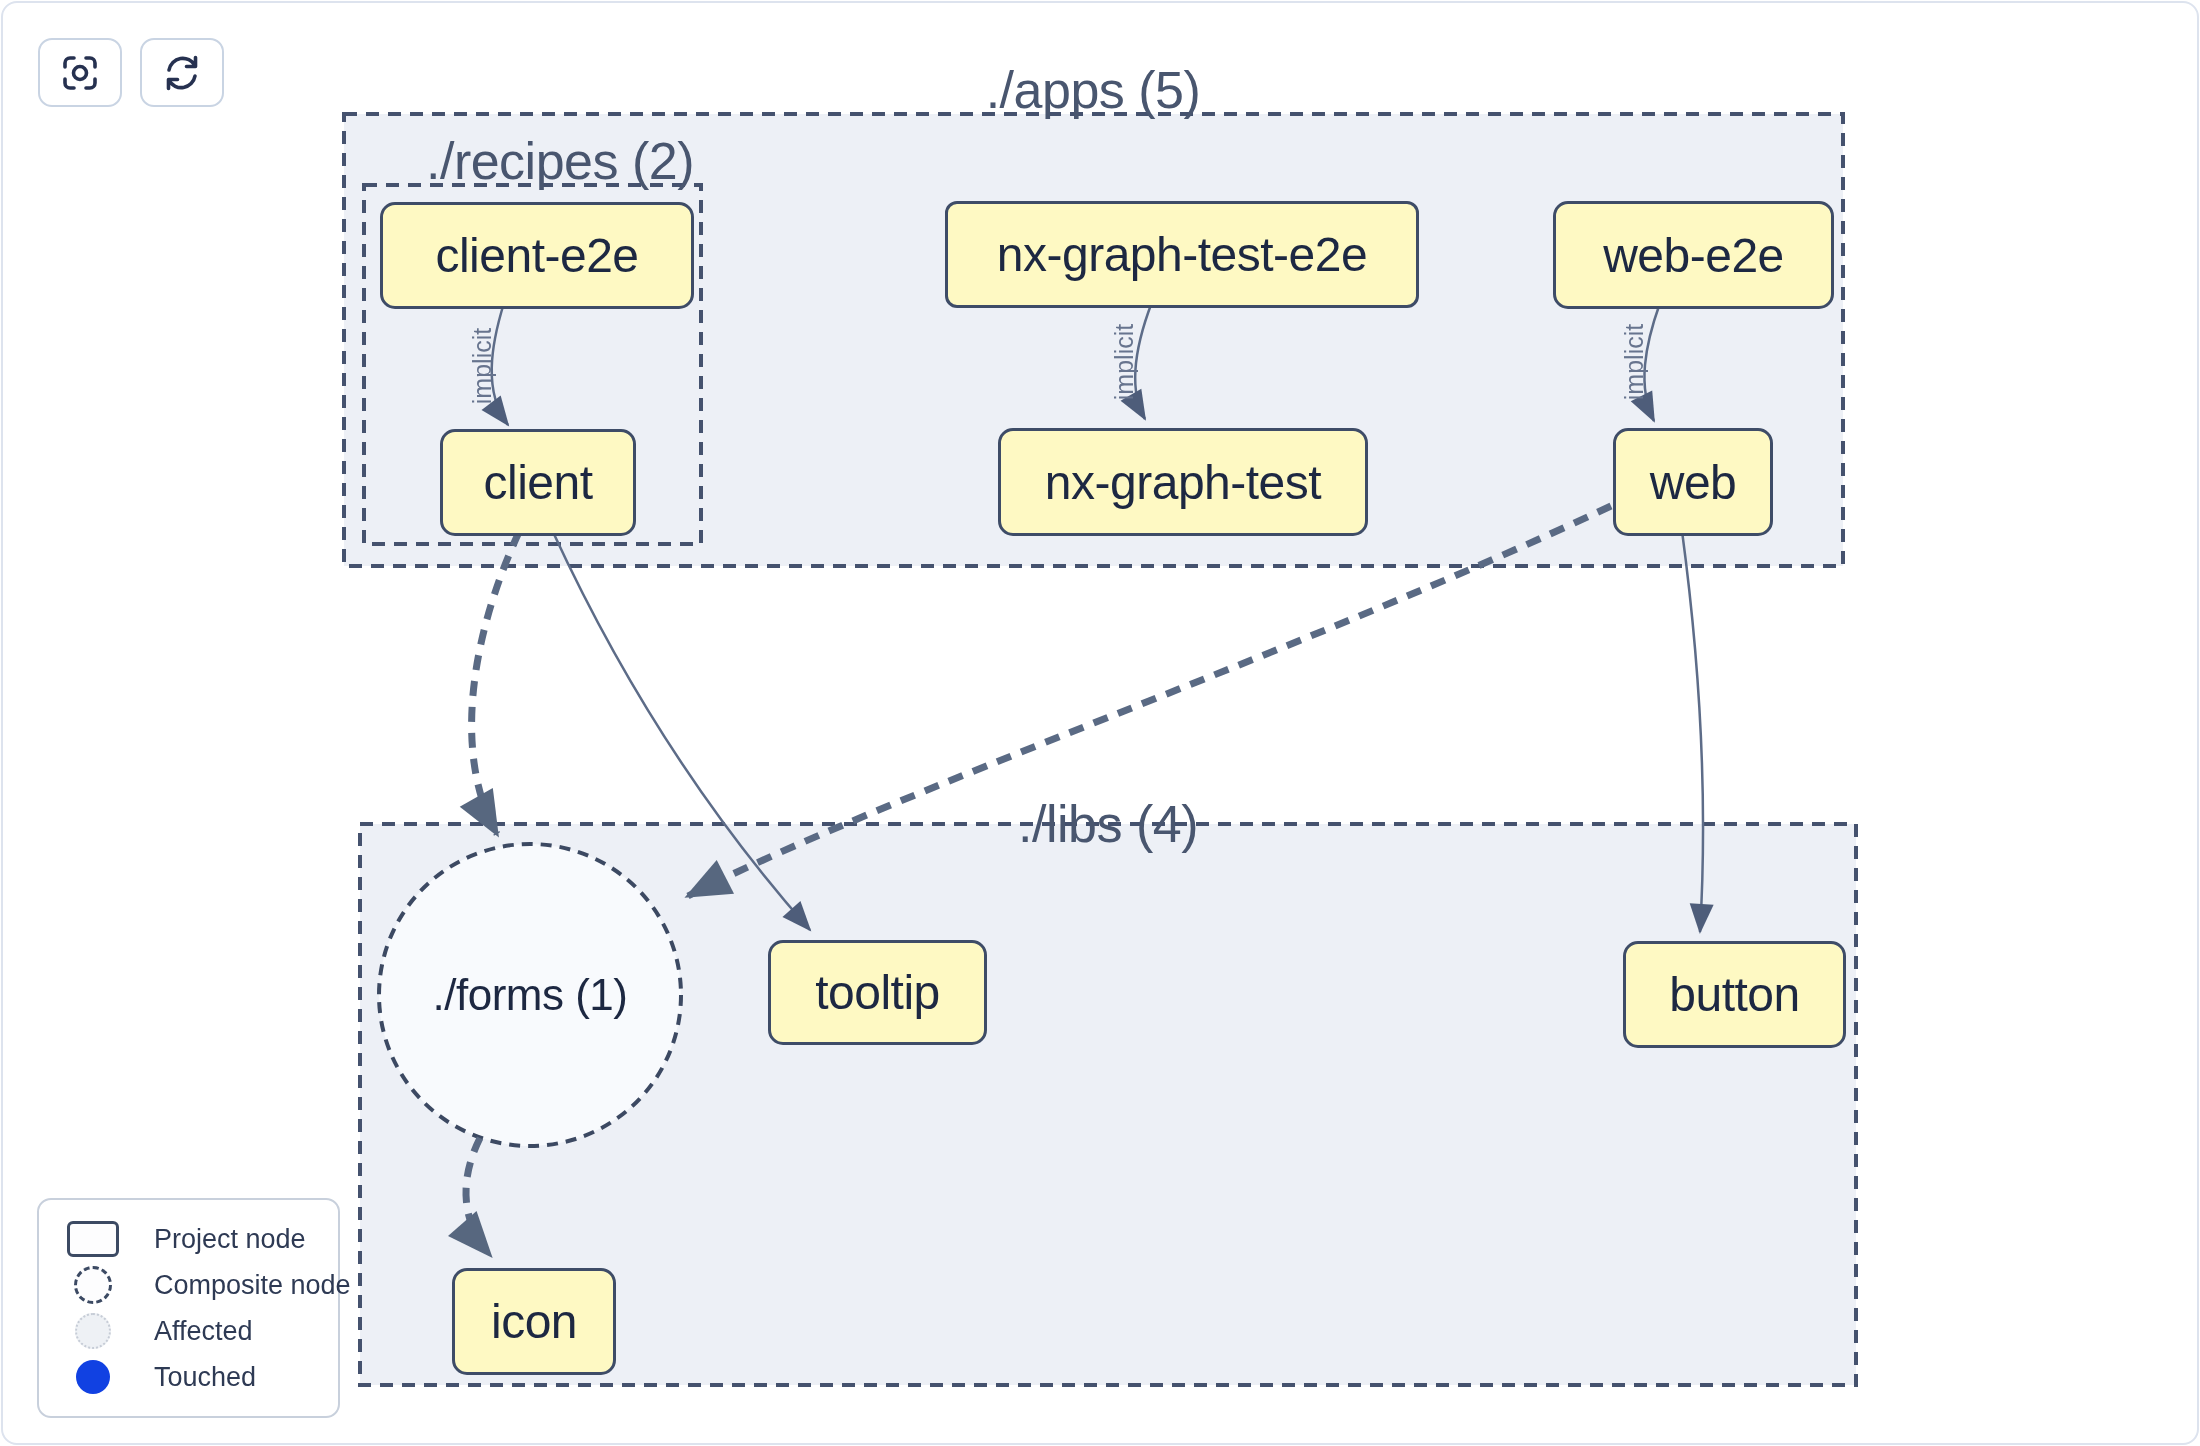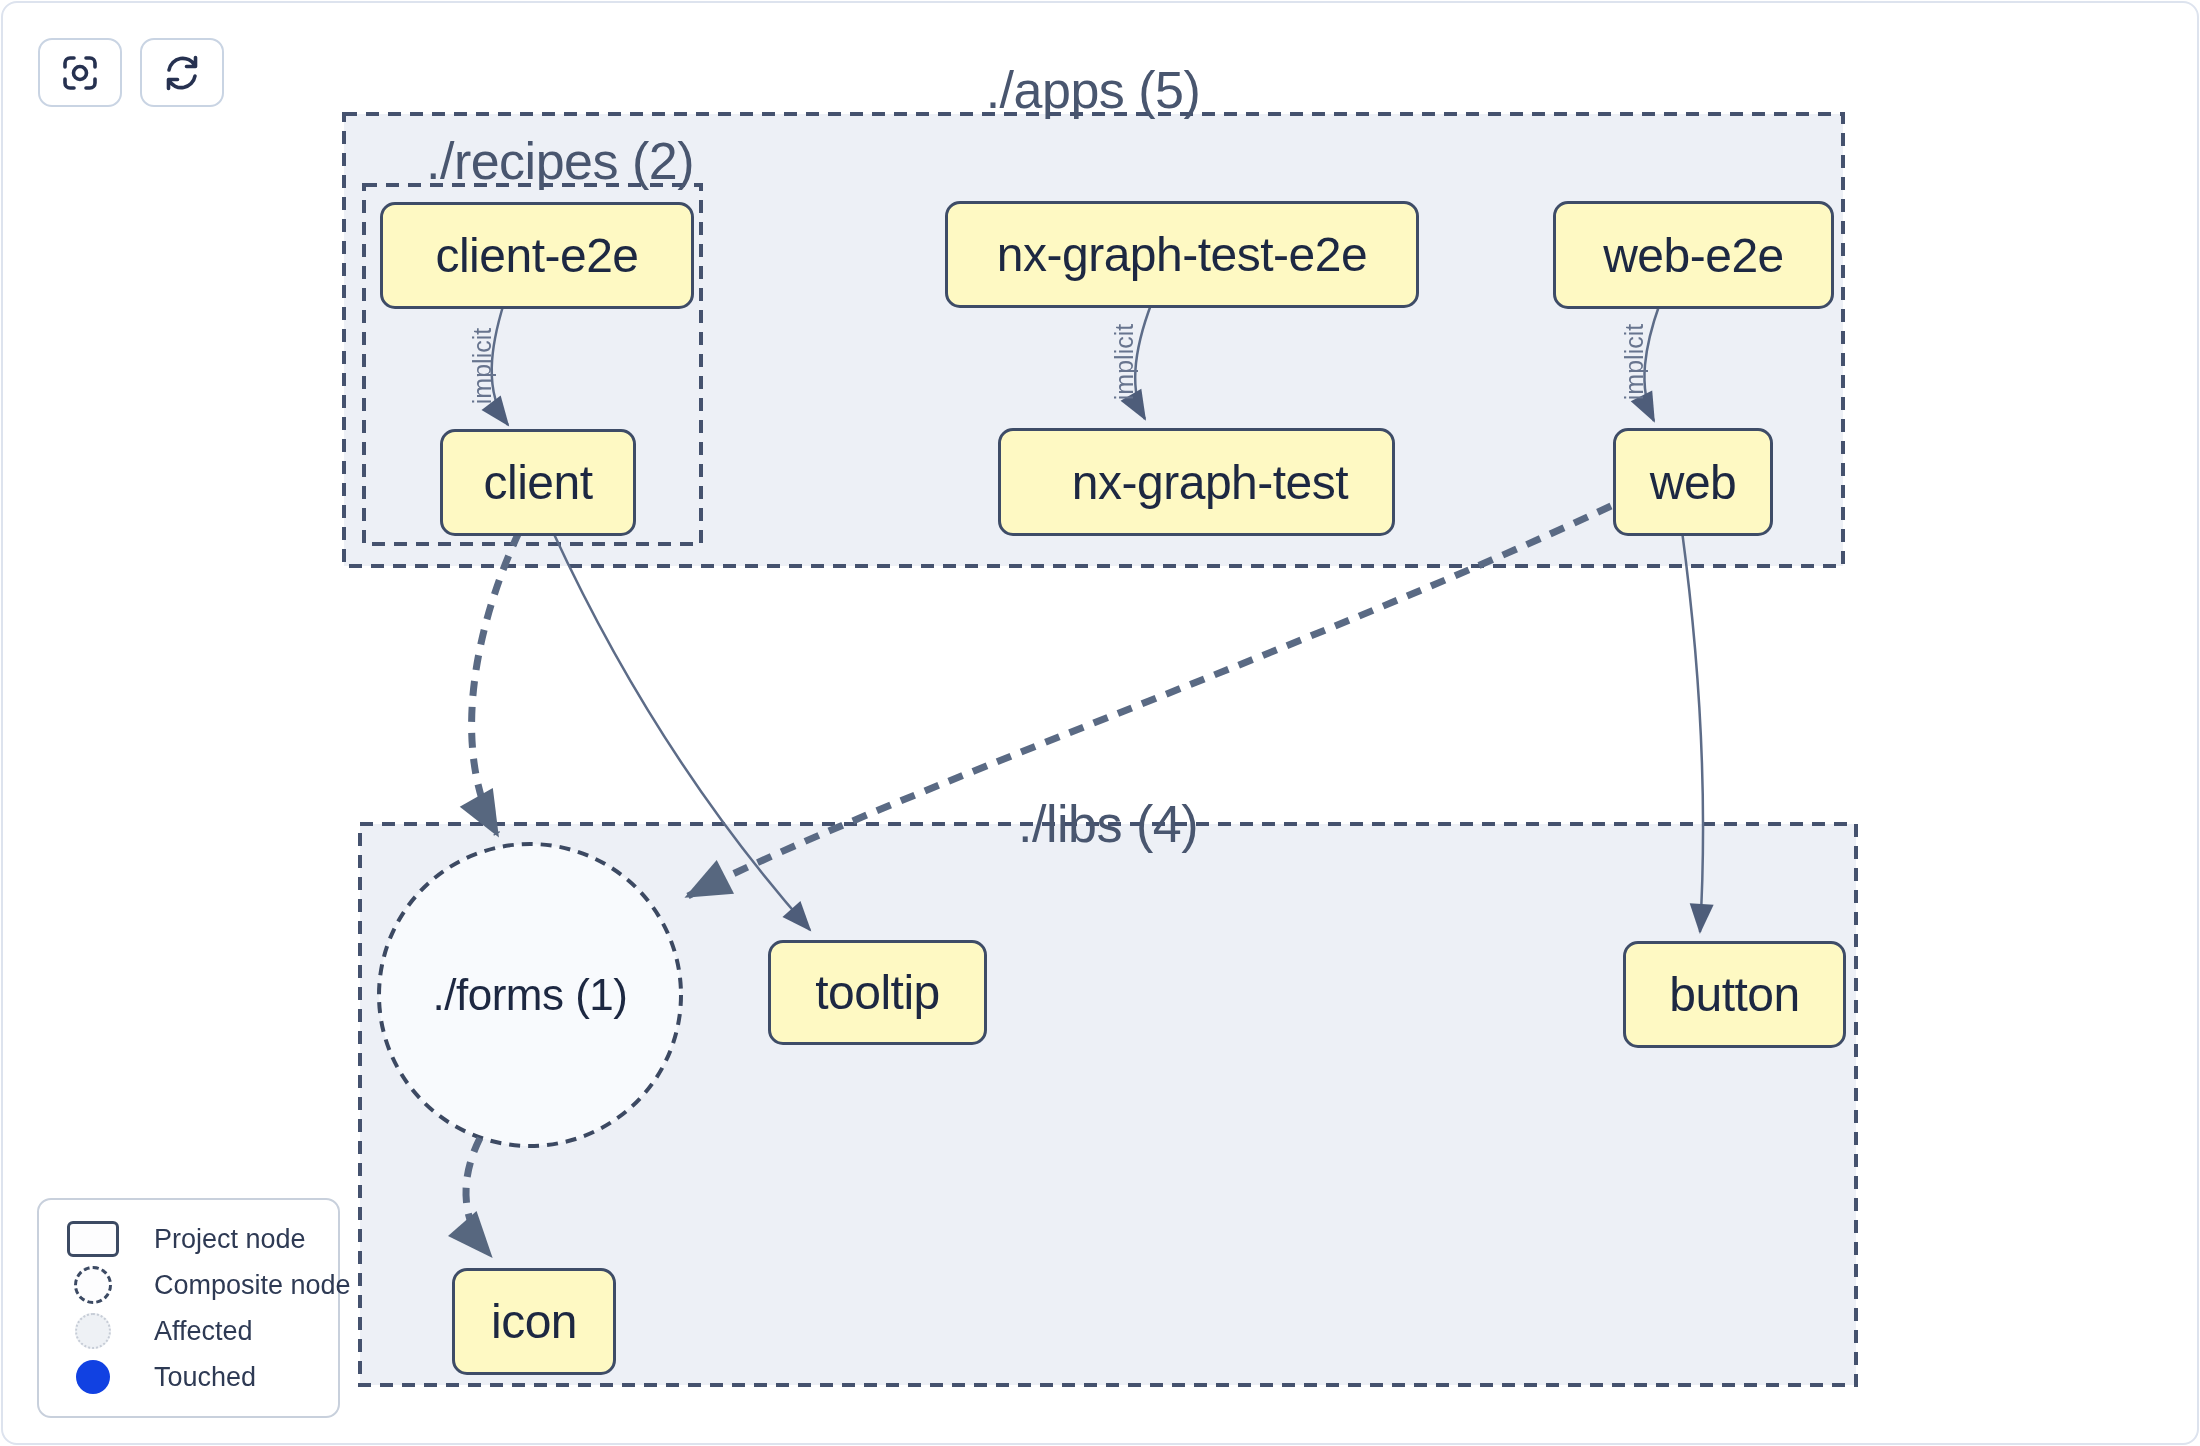--- a/index.html
+++ b/index.html
@@ -26,22 +26,22 @@
   .lrow{display:flex;align-items:center;height:46px;}
   .lswatch{width:64px;display:flex;align-items:center;justify-content:center;flex:0 0 64px;}
   .ltext{color:#2e3a54;font-size:27px;margin-left:29px;white-space:nowrap;}
   .sw-rect{width:46px;height:30px;border:3px solid #3c4a63;border-radius:6px;background:#fdfdfe;}
   .sw-dashed{width:32px;height:32px;border:3px dashed #3c4a63;border-radius:50%;background:#fdfdfe;}
   .sw-dotted{width:32px;height:32px;border:2px dotted #c6ccd6;border-radius:50%;background:#eef1f5;}
   .sw-blue{width:34px;height:34px;border-radius:50%;background:#1141e2;}
   
   #n-client-e2e{left:380px;top:202px;width:308px;height:101px;}
   #n-client{left:440px;top:429px;width:190px;height:101px;}
-  #n-nx-graph-test-e2e{left:945px;top:201px;width:468px;height:101px;}
-  #n-nx-graph-test{left:998px;top:428px;width:364px;height:102px;padding-left:27px;}
+  #n-nx-graph-test-e2e{left:945px;top:201px;width:468px;height:101px;border-radius:12px;}
+  #n-nx-graph-test{left:998px;top:428px;width:364px;height:102px;}
   #n-web-e2e{left:1553px;top:201px;width:275px;height:102px;}
   #n-web{left:1613px;top:428px;width:154px;height:102px;}
   #n-tooltip{left:768px;top:940px;width:213px;height:99px;}
   #n-button{left:1623px;top:941px;width:217px;height:101px;}
   #n-icon{left:452px;top:1268px;width:158px;height:101px;}
 </style>
 </head>
 <body>
 
 <div class="stage">

